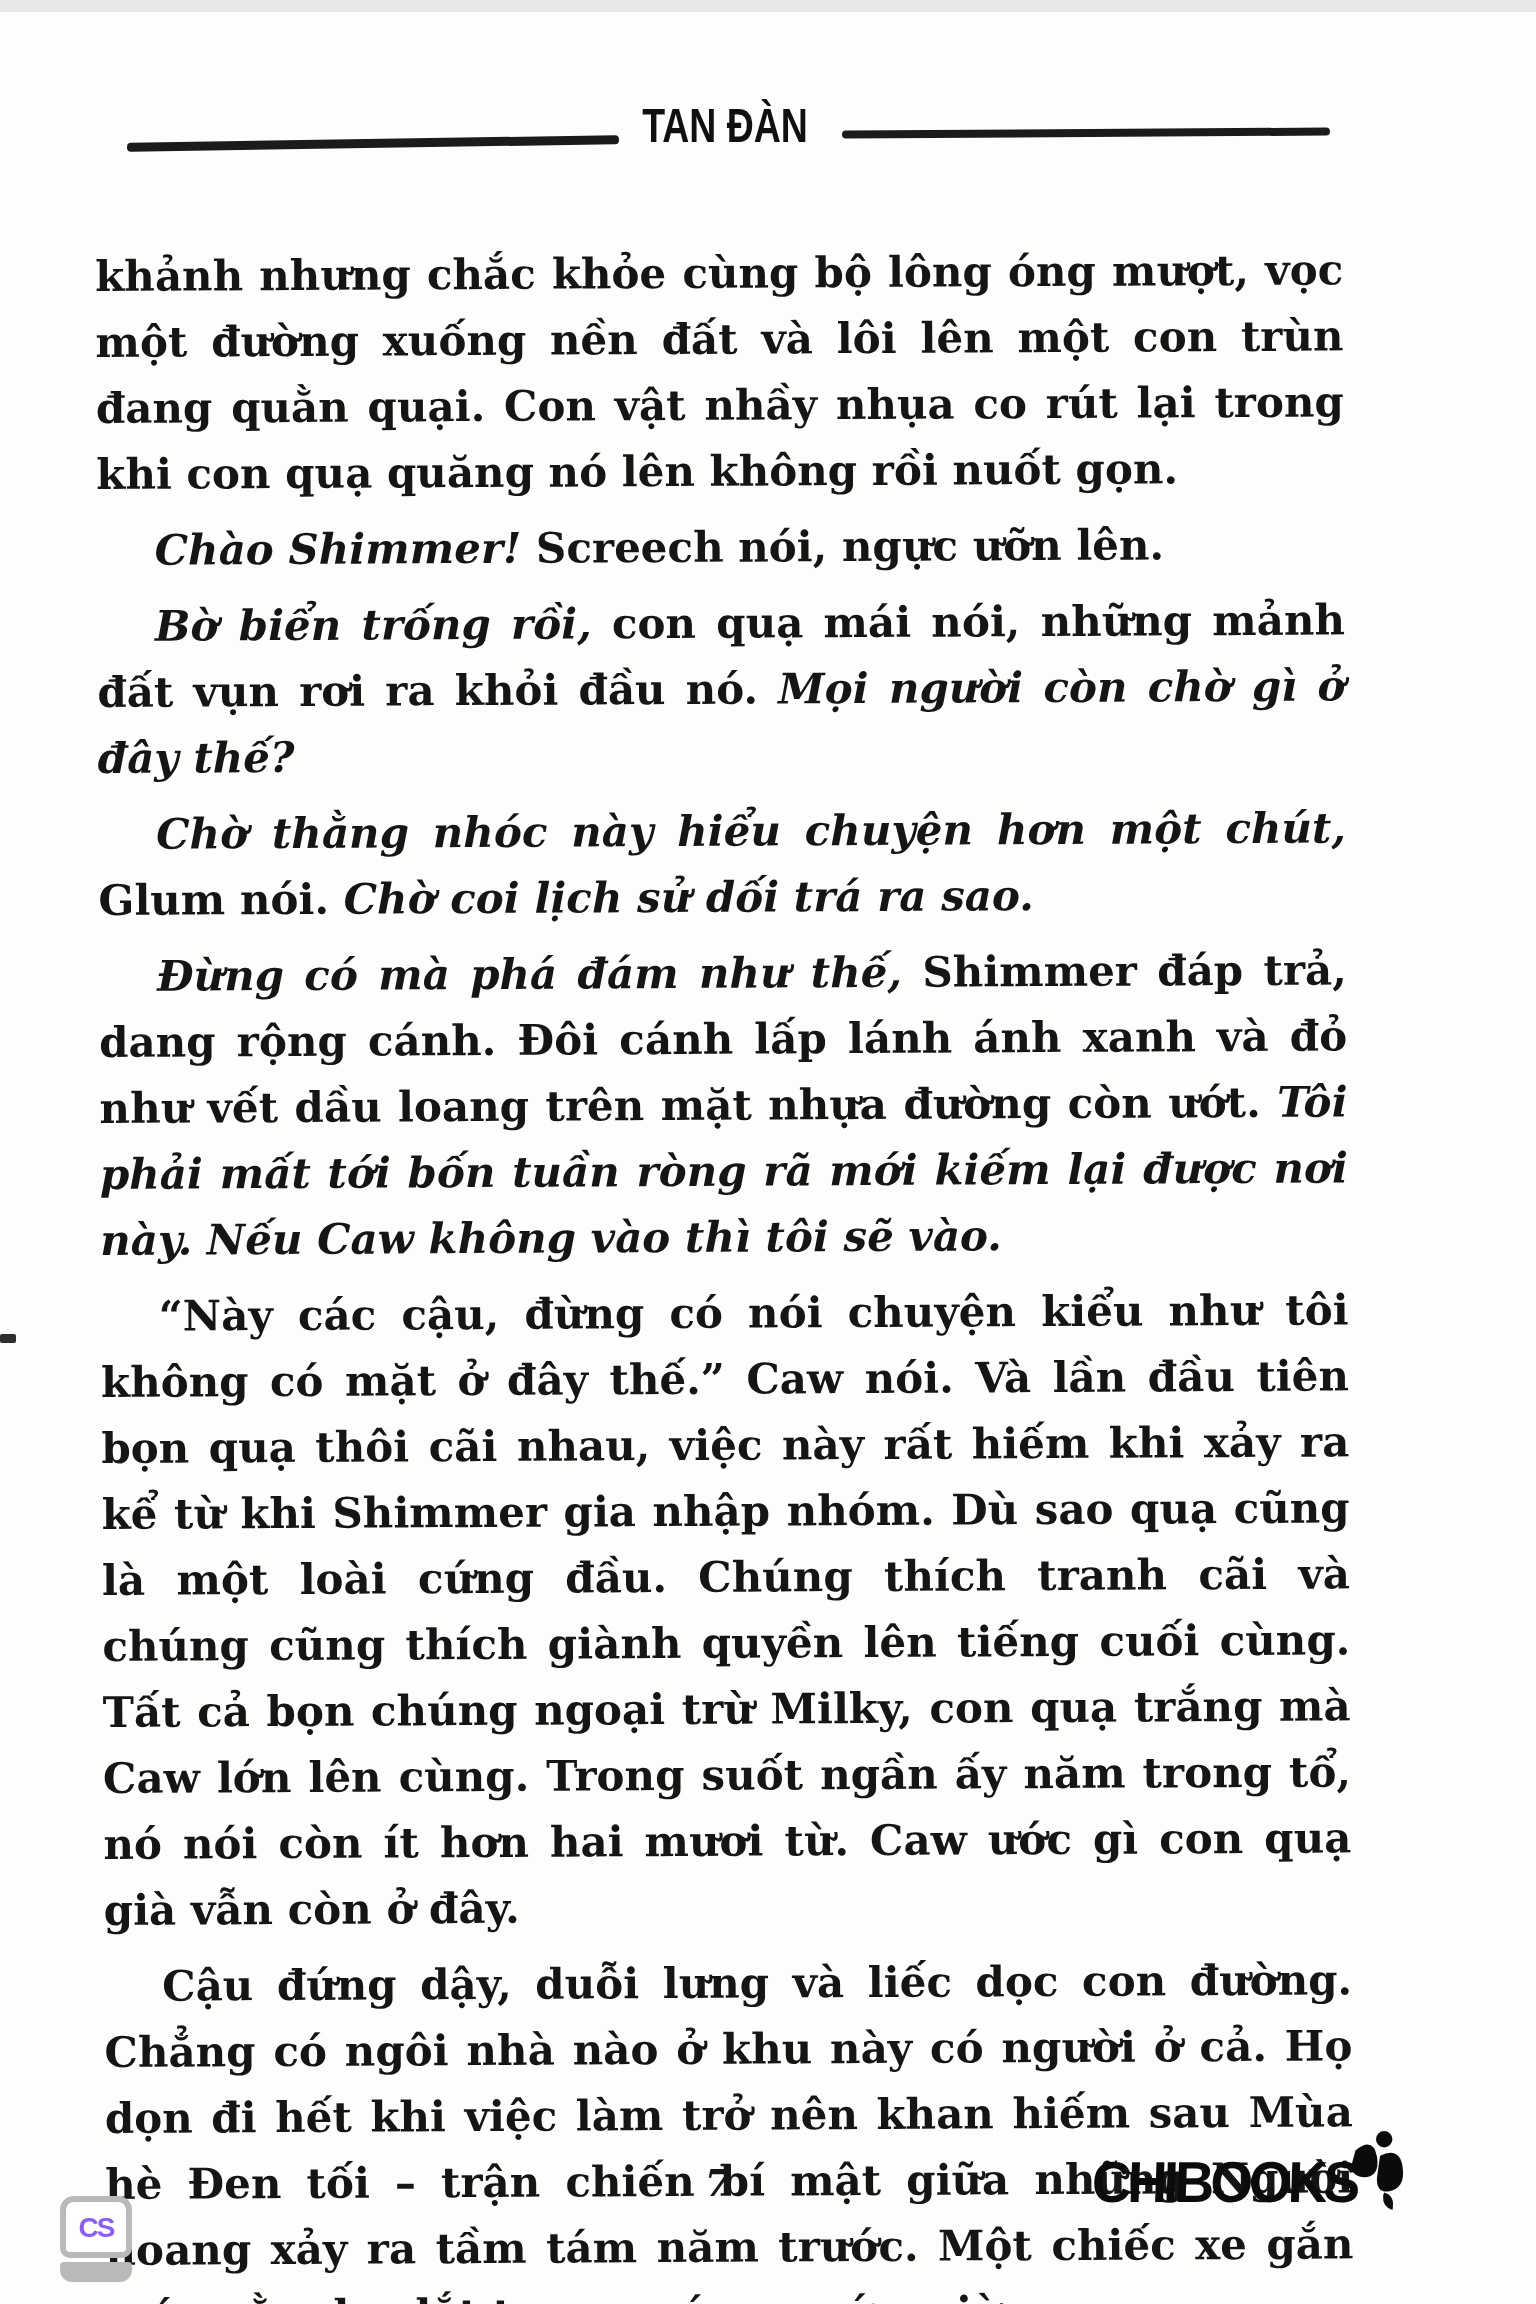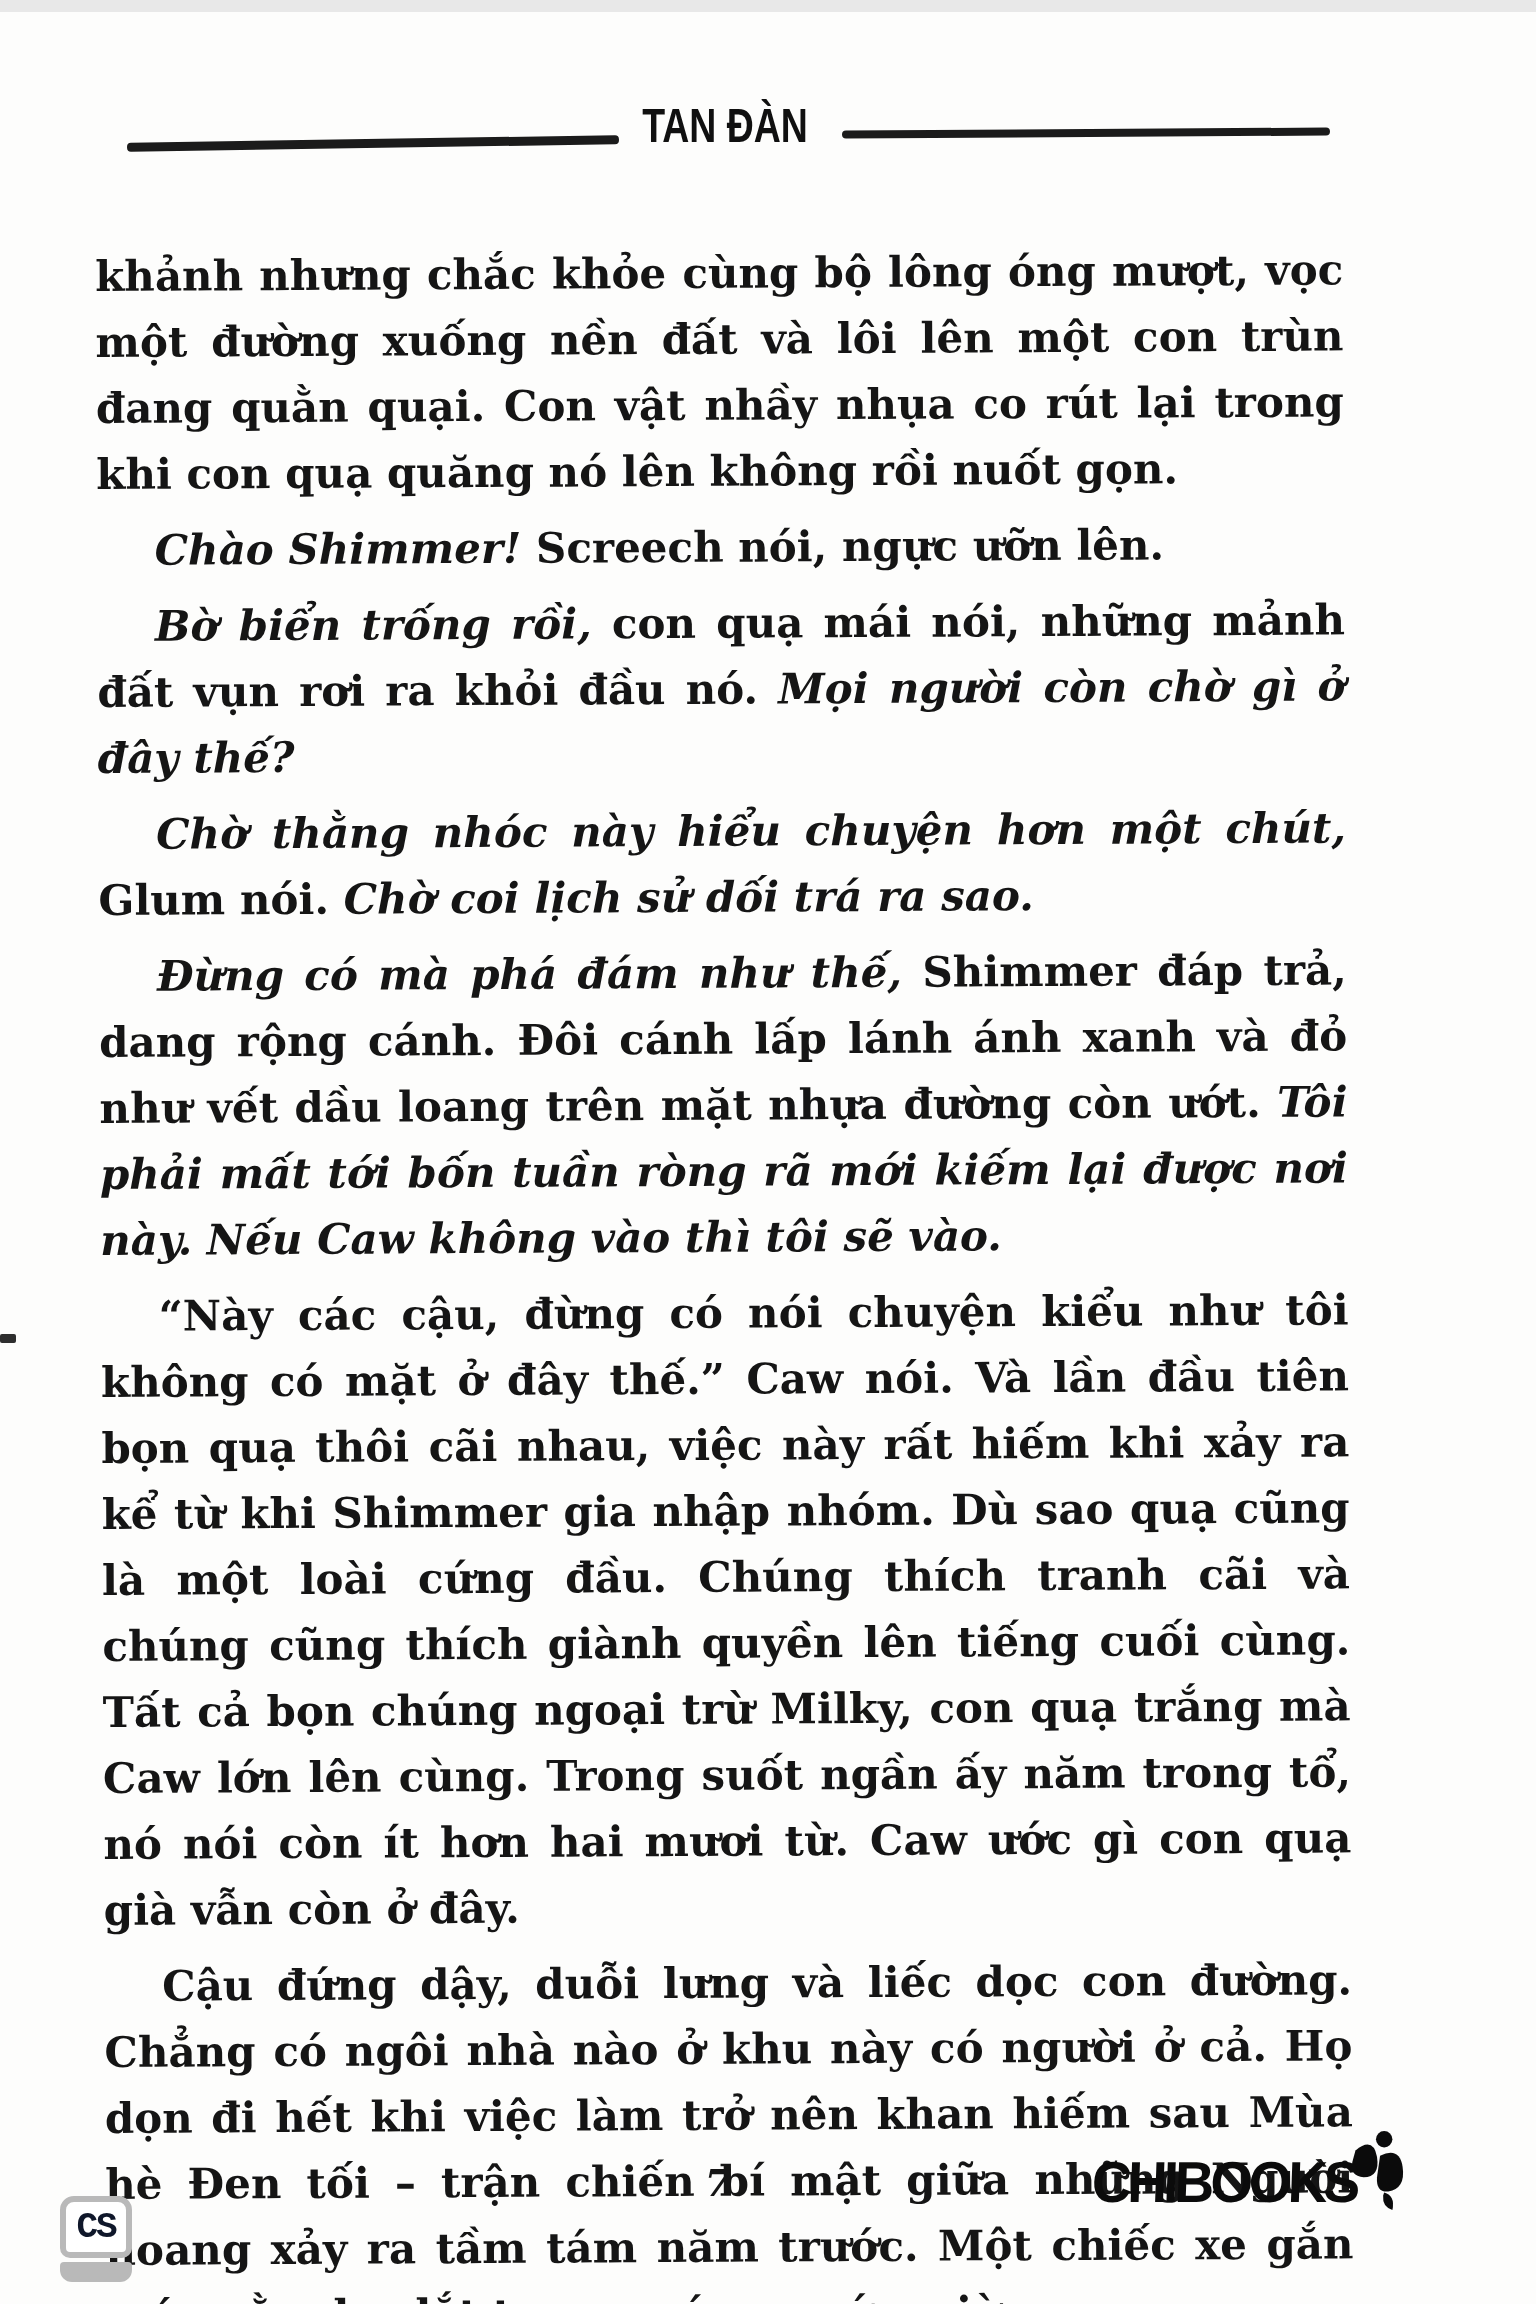--- a/index.html
+++ b/index.html
@@ -38,22 +38,22 @@
     letter-spacing:-4px;color:#0b0b0b;transform:skewX(-2deg) scaleY(1.05);white-space:nowrap;
   }
   .chibooks-figure{margin-left:-12px;margin-top:-18px;}
   
   .cam-icon{position:absolute;left:60px;top:2184px;width:72px;height:84px;}
   .cam-icon .frame{
     box-sizing:border-box;width:72px;height:62px;border:6px solid #b9b9b9;
     border-radius:14px 14px 10px 10px;background:#ffffff;text-align:center;
   }
   .cam-icon .cs{
-    font-family:Liberation Mono, monospace;font-weight:bold;color:#0f172a;
-    font-size:36px;line-height:52px;letter-spacing:-2px;
+    font-family:Liberation Sans, sans-serif;font-weight:bold;color:#8b5cf6;
+    font-size:28px;line-height:52px;letter-spacing:-2px;
   }
   .cam-icon .bar{
     margin-top:4px;width:72px;height:20px;background:#b9b9b9;border-radius:4px 4px 12px 12px;
   }
   .cam-text{
     position:absolute;left:152px;top:2190px;
     font-family:"Liberation Sans", sans-serif;font-weight:400;font-size:58px;
     color:#c6c6c6;white-space:nowrap;letter-spacing:0.5px;
   }
   

